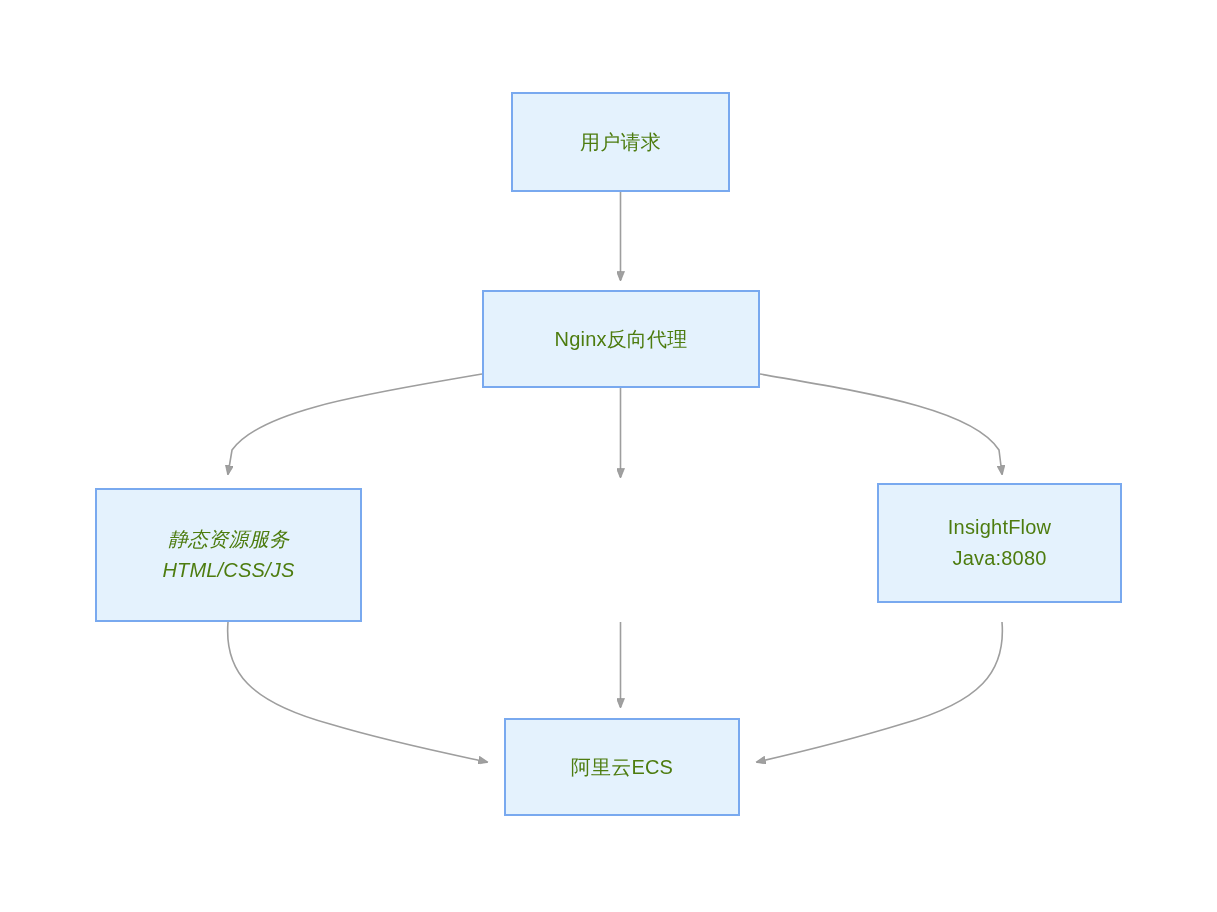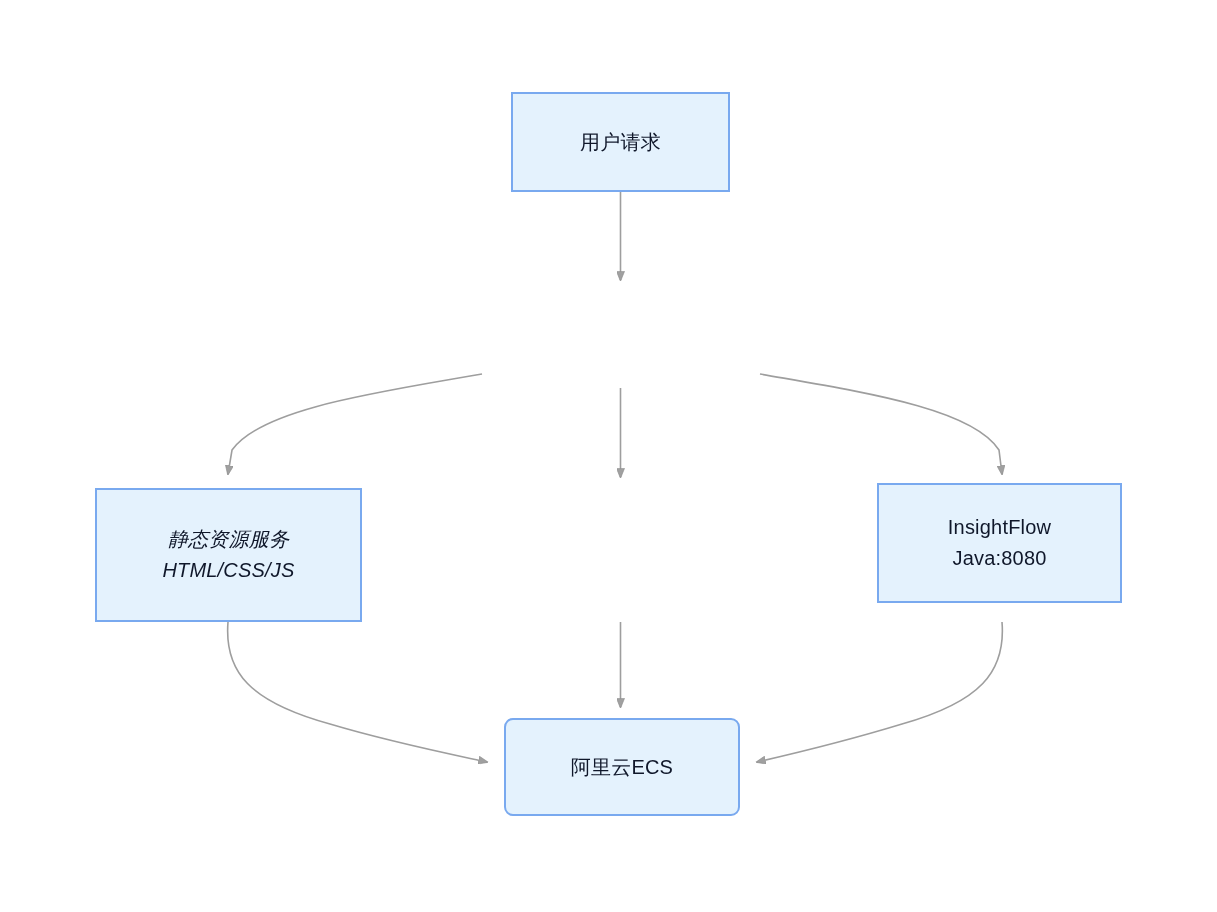--- a/index.html
+++ b/index.html
@@ -28,37 +28,37 @@
   }
   .node {
     position: absolute;
     box-sizing: border-box;
     background: #e4f2fd;
     border: 2px solid #79a9ef;
     display: flex;
     flex-direction: column;
     align-items: center;
     justify-content: center;
-    color: #0f172a;
+    color: #4d7c0f;
     font-size: 20px;
     line-height: 1.55;
     letter-spacing: 0.2px;
     text-align: center;
     z-index: 2;
   }
   .node .line2 {
     display: block;
   }
   
   #node-user-request  { left: 511px; top: 92px;  width: 219px; height: 100px; }
   #node-nginx         { left: 482px; top: 290px; width: 278px; height: 98px;  }
   #node-static        { left: 95px;  top: 488px; width: 267px; height: 134px; font-style: italic; }
   #node-agent         { left: 460px; top: 488px; width: 322px; height: 134px; }
   #node-insightflow   { left: 877px; top: 483px; width: 245px; height: 120px; }
-  #node-ecs           { left: 504px; top: 718px; width: 236px; height: 98px; border-radius: 9px;  }
+  #node-ecs           { left: 504px; top: 718px; width: 236px; height: 98px;  }
 </style>
 </head>
 <body>
 
 <div id="diagram-root">
 
   <svg id="edges-layer" viewBox="0 0 1217 912" width="1217" height="912" xmlns="http://www.w3.org/2000/svg">
     <defs>
       <marker id="arrowhead" markerWidth="10" markerHeight="8" refX="8.6" refY="4" orient="auto" markerUnits="userSpaceOnUse">
         <path d="M0,0 L10,4 L0,8 z" fill="#a0a0a0" stroke="#8c8c8c" stroke-width="0.6"></path>
@@ -80,20 +80,23 @@
       <path d="M620.5,622 L620.5,707" marker-end="url(#arrowhead)"></path>
 
       <path d="M1002,622 C 1006,672 980,702 902,724 C 843,742 792,754 757,762" marker-end="url(#arrowhead)"></path>
     </g>
   </svg>
 
   <div class="node" id="node-user-request">
     <span class="line1">用户请求</span>
   </div>
 
+  <div class="node" id="node-nginx">
+    <span class="line1">Nginx反向代理</span>
+  </div>
 
   <div class="node" id="node-static">
     <span class="line1">静态资源服务</span>
     <span class="line2">HTML/CSS/JS</span>
   </div>
 
 
   <div class="node" id="node-insightflow">
     <span class="line1">InsightFlow</span>
     <span class="line2">Java:8080</span>

